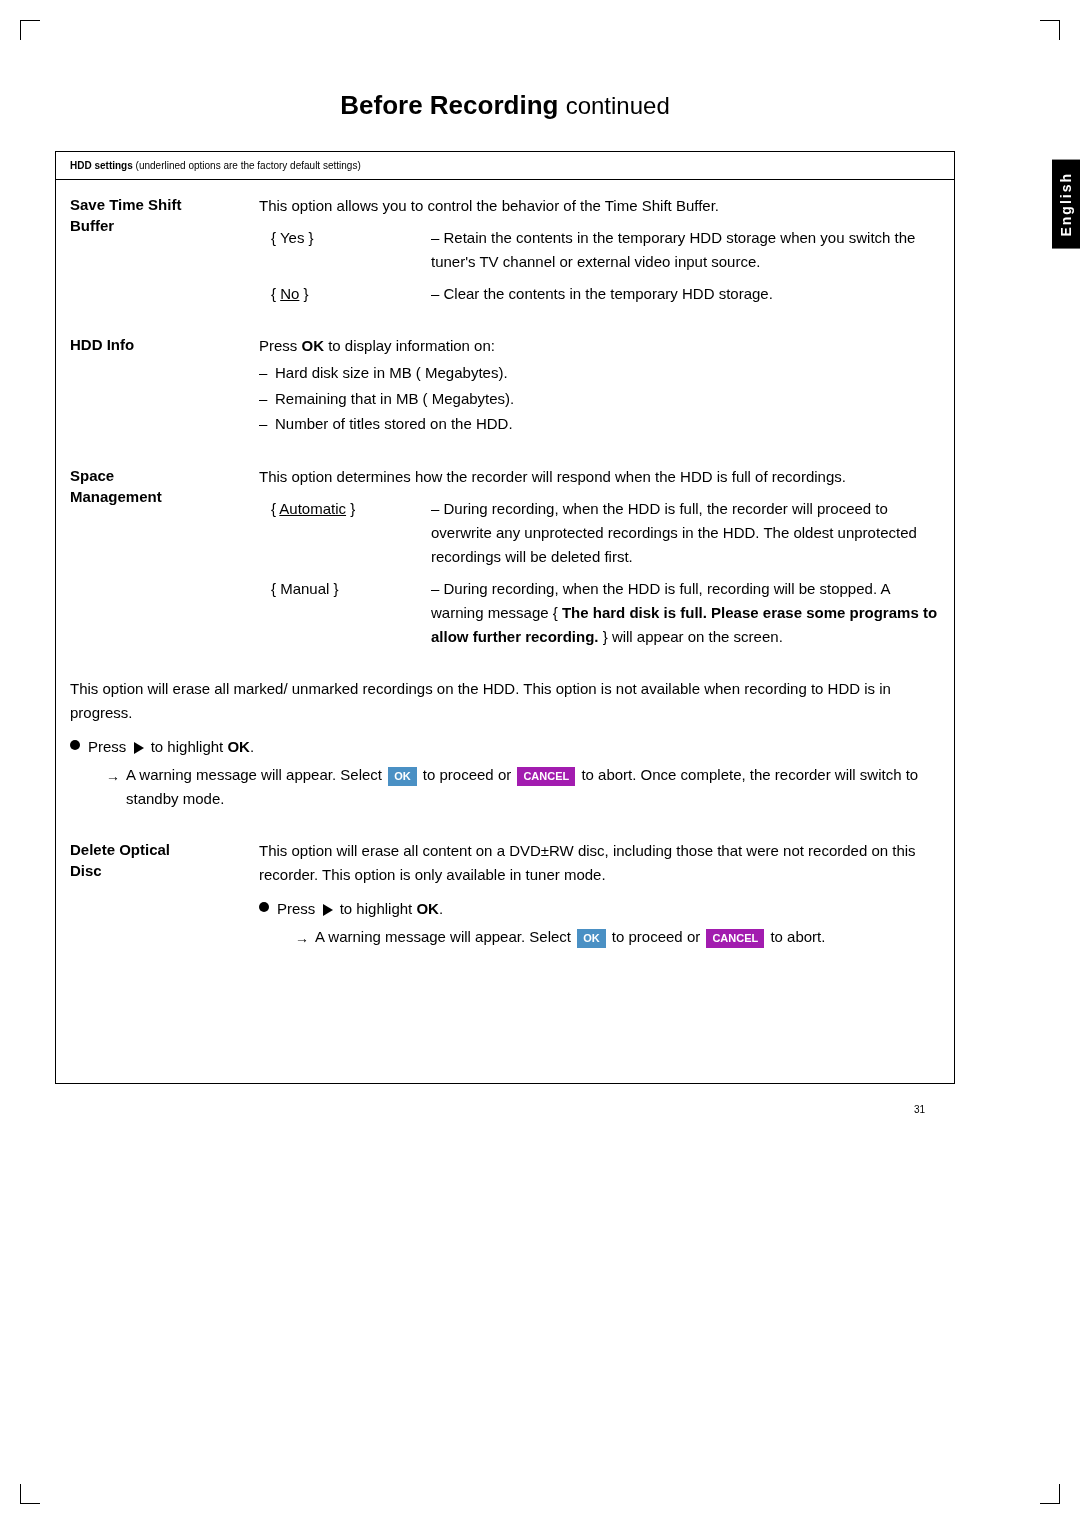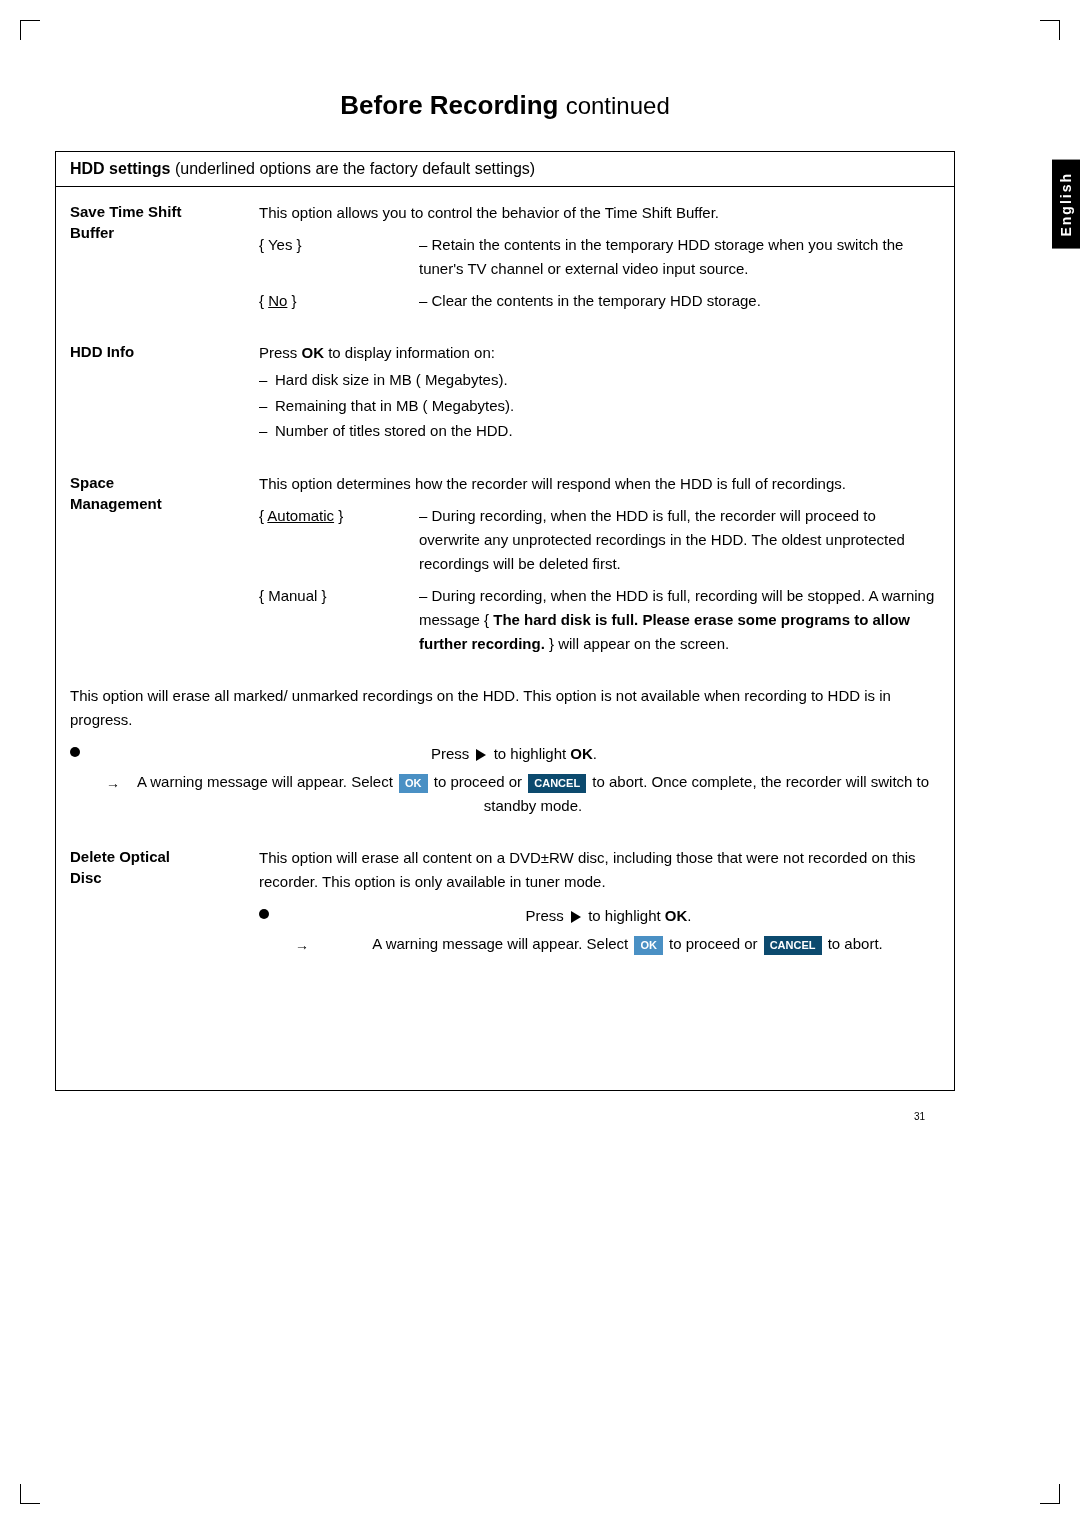--- a/index.html
+++ b/index.html
@@ -98,21 +98,21 @@
     .settings-table {
       border: 1.5px solid #000;
       width: calc(100% - 30px);
       margin-right: 30px;
     }
 
     
     .hdd-header {
       border-bottom: 1.5px solid #000;
       padding: 8px 14px;
-      font-size: 16px;
+      font-size: 10px;
     }
 
     .hdd-header .bold {
       font-weight: bold;
     }
 
     
     .settings-row {
       display: flex;
       border-bottom: none;
@@ -136,20 +136,21 @@
     .row-content {
       flex: 1;
       font-size: 15px;
       line-height: 1.6;
     }
 
     .option-row {
       display: flex;
       margin-top: 8px;
       gap: 0;
+      margin-left: 12px;
     }
 
     .option-label {
       min-width: 160px;
       width: 160px;
       padding-right: 10px;
     }
 
     .option-desc {
       flex: 1;
@@ -194,21 +195,20 @@
       height: 10px;
       background: #000;
       border-radius: 50%;
       margin-top: 5px;
       flex-shrink: 0;
     }
 
     .sub-bullet-content {
       flex: 1;
       line-height: 1.6;
-      text-align: center;
     }
 
     
     .arrow-line {
       display: flex;
       align-items: flex-start;
       margin-top: 4px;
       margin-left: 18px;
       gap: 6px;
     }
@@ -228,21 +228,21 @@
       display: inline-block;
       background: #4a90c4;
       color: #fff;
       font-size: 11px;
       font-weight: bold;
       padding: 1px 6px;
       margin: 0 2px;
     }
 
     .btn-badge-cancel {
-      background: #0c4a6e;
+      background: #a21caf;
     }
 
     
     .page-number {
       text-align: right;
       padding-right: 60px;
       margin-top: 20px;
       font-size: 10px;
     }
   </style>

